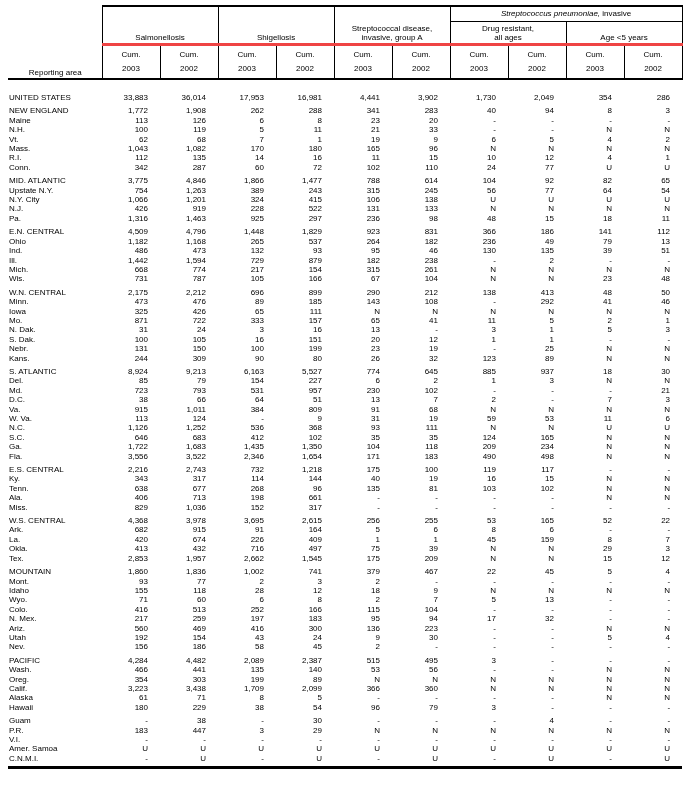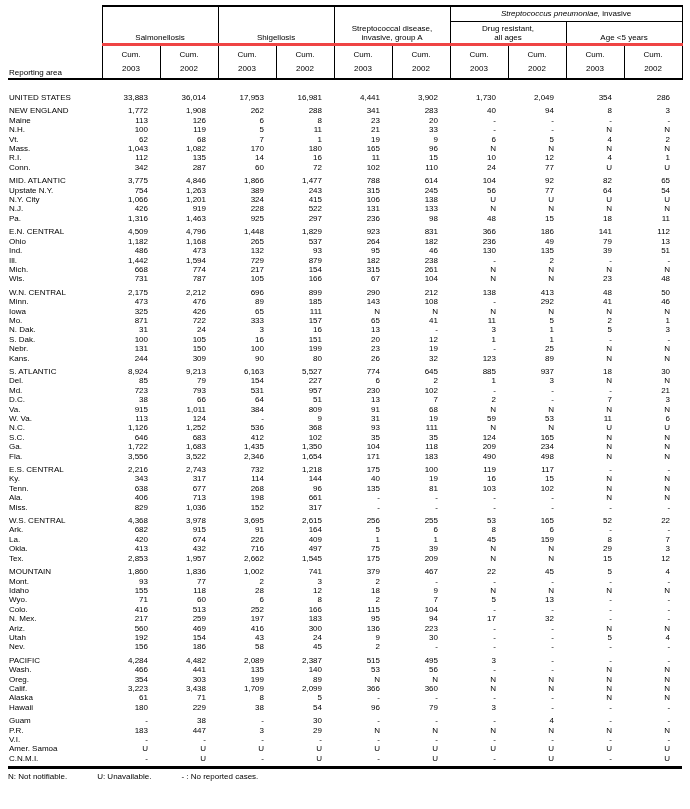--- a/index.html
+++ b/index.html
@@ -6,21 +6,21 @@
   html, body { margin:0; padding:0; }
   body {
     width:690px; height:809px; background:#ffffff; color:#000;
     font-family:"Liberation Sans", sans-serif;
   }
   .page { padding:5px 8px 0 8px; }
   .title { font-weight:bold; font-size:9.5px; line-height:11.5px; margin-bottom:4px; }
   .bi { font-style:italic; }
   table { border-collapse:collapse; table-layout:fixed; width:674px; }
   th, td { padding:0; font-weight:normal; font-size:8px; }
-  .areahead { text-align:left; vertical-align:bottom; border-bottom:2px solid #000; padding:0 0 1px 1px; font-size:8px; }
+  .areahead { text-align:center; vertical-align:bottom; border-bottom:2px solid #000; padding:0 0 1px 1px; font-size:8px; }
   .grp { text-align:center; vertical-align:bottom; white-space:pre-line; border-bottom:3px solid #ef4444; padding:2px 1px 1px 1px; line-height:9px; }
   .pneumo { text-align:center; vertical-align:middle; border-bottom:1px solid #000; padding:2px 0; line-height:10px; }
   .top { border-top:2px solid #000; }
   .vleft { border-left:1px solid #000; }
   .vright { border-right:1px solid #000; }
   .cum { text-align:center; vertical-align:middle; white-space:pre-line; border-bottom:2px solid #000; padding:2px 0; line-height:14px; }
   tbody td { line-height:9.4px; }
   td.area { text-align:left; padding-left:1px; white-space:nowrap; }
   td.val { text-align:right; padding-right:12px; }
   tr.gap td { padding-top:4px; }
@@ -954,18 +954,15 @@
           <td class="val">U</td>
           <td class="val">-</td>
           <td class="val">U</td>
           <td class="val">-</td>
           <td class="val">U</td>
         </tr>
       </tbody>
   </table>
 
   <div class="footer">
-    <div class="legend">
-      <span>N: Not notifiable.</span><span>U: Unavailable.</span><span>- : No reported cases.</span>
-    </div>
   </div>
 
 </div>
 
 </body></html>

